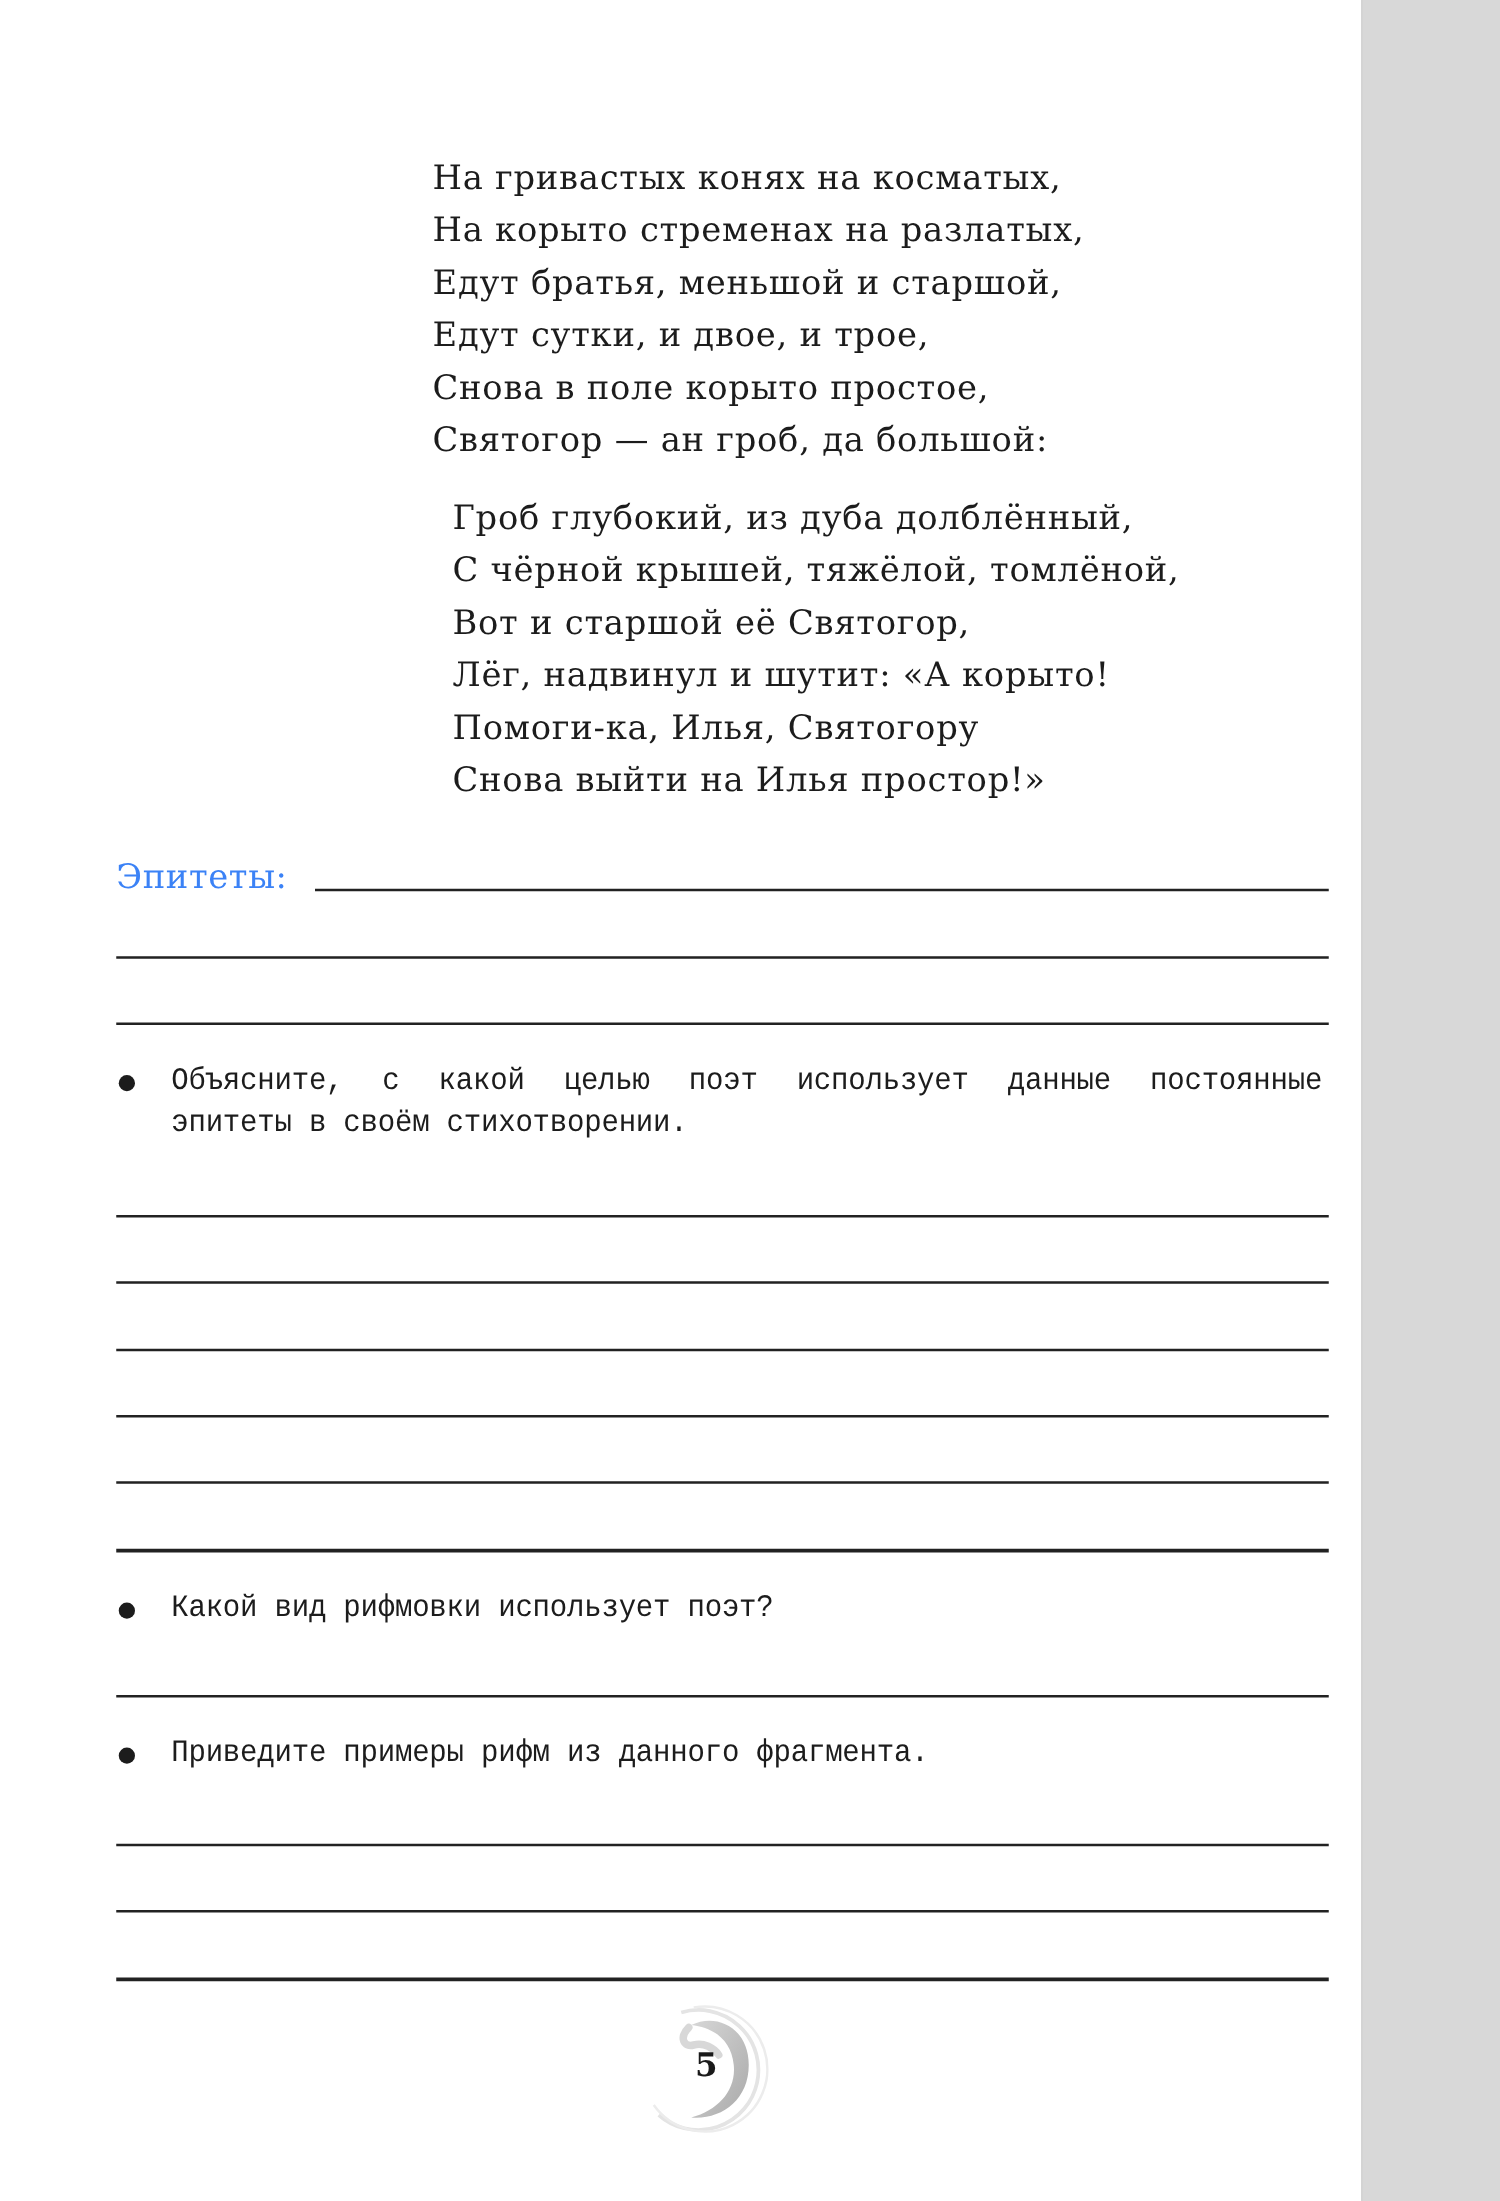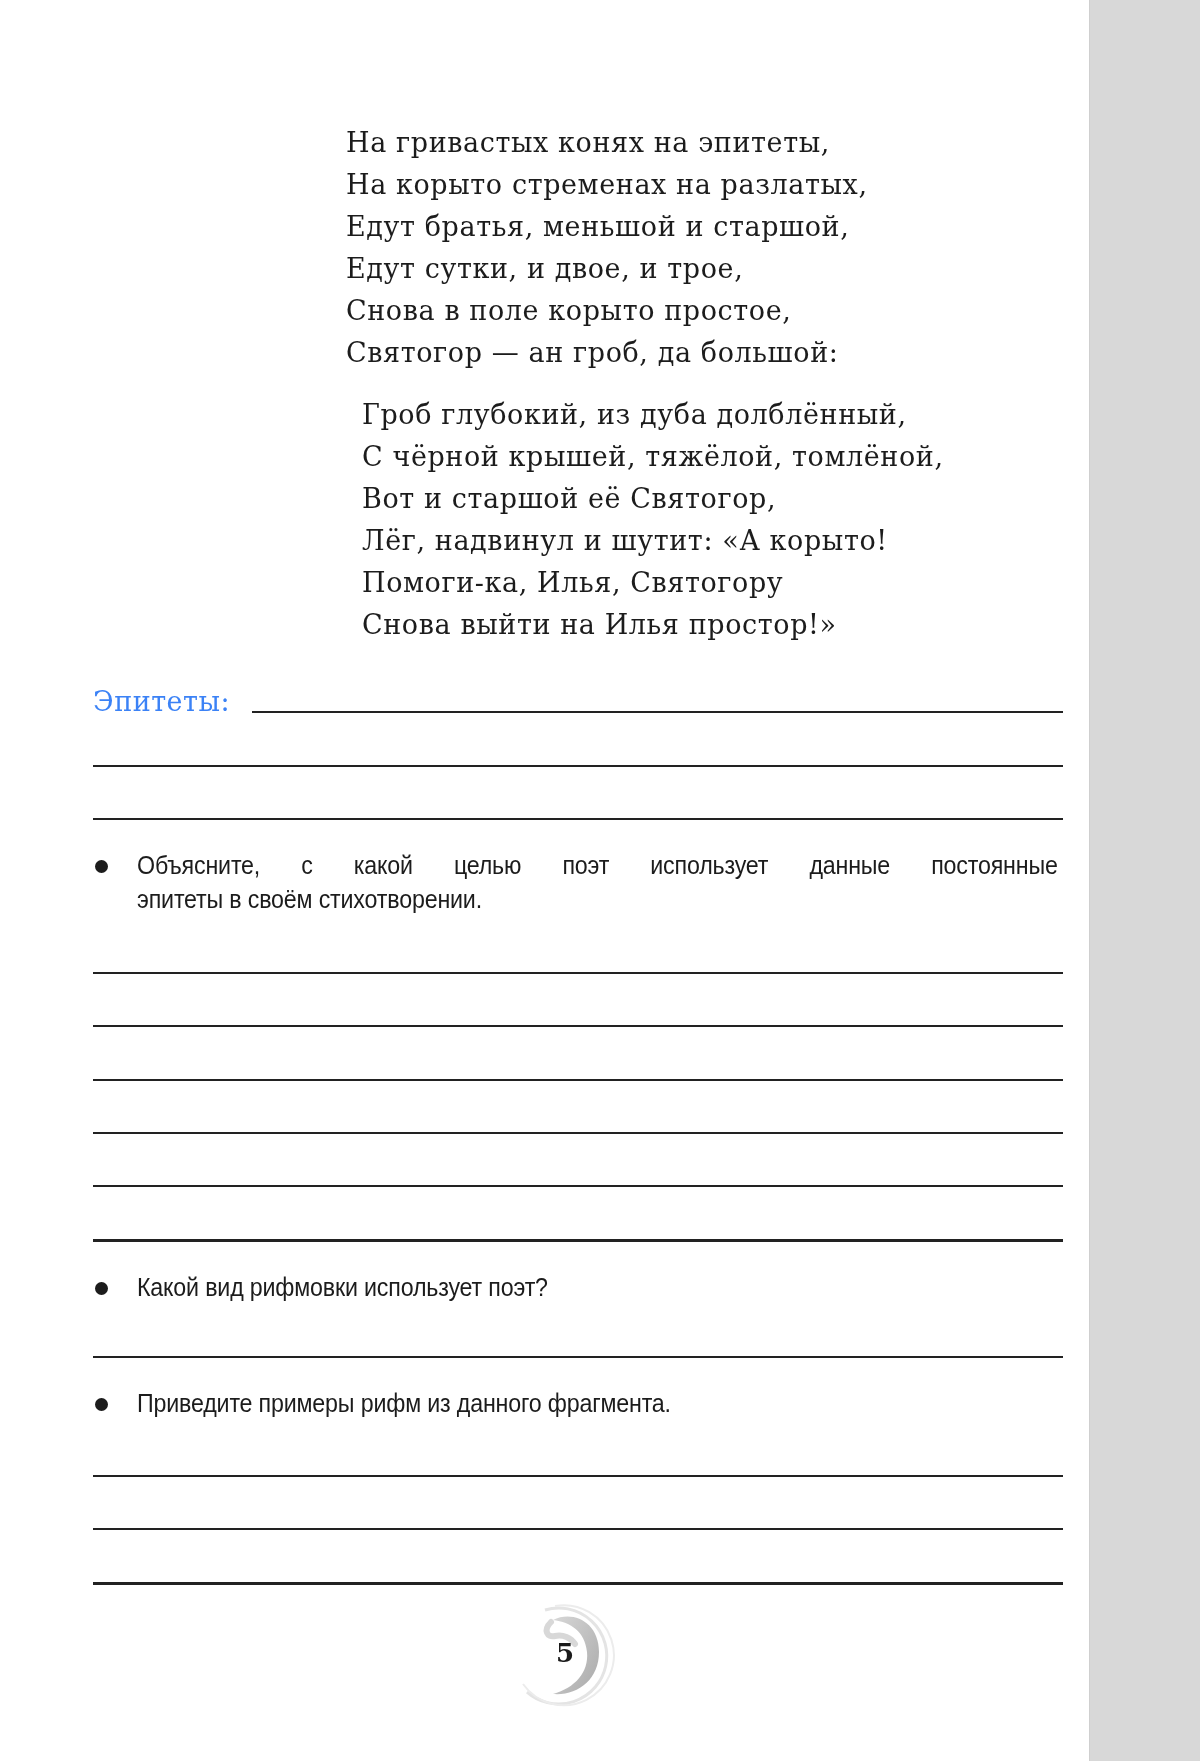--- a/index.html
+++ b/index.html
@@ -53,21 +53,21 @@
       width: 970px;
       height: 2px;
       background: #222;
     }
     .rule.short { left: 252px; width: 811px; }
     .rule.thick { height: 3px; }
     .question {
       position: absolute;
       left: 93px;
       width: 970px;
-      font-family: Liberation Sans, sans-serif;
+      font-family: Liberation Mono, monospace;
       font-size: 25px;
       line-height: 34px;
       color: #1c1c1c;
     }
     .bullet {
       position: absolute;
       left: 2px;
       top: 12px;
       width: 13px;
       height: 13px;
@@ -104,21 +104,21 @@
       color: #1a1a1a;
     }
   </style>
 </head>
 <body>
 
 <div class="side-strip"></div>
 
 <div class="poem">
   <div class="stanza">
-    <span class="poem-line">На гривастых конях на эпитеты,</span>
+    <span class="poem-line">На гривастых конях на косматых,</span>
     <span class="poem-line">На корыто стременах на разлатых,</span>
     <span class="poem-line">Едут братья, меньшой и старшой,</span>
     <span class="poem-line">Едут сутки, и двое, и трое,</span>
     <span class="poem-line">Снова в поле корыто простое,</span>
     <span class="poem-line">Святогор — ан гроб, да большой:</span>
   </div>
   <div class="stanza">
     <span class="poem-line">Гроб глубокий, из дуба долблённый,</span>
     <span class="poem-line">С чёрной крышей, тяжёлой, томлёной,</span>
     <span class="poem-line">Вот и старшой её Святогор,</span>

